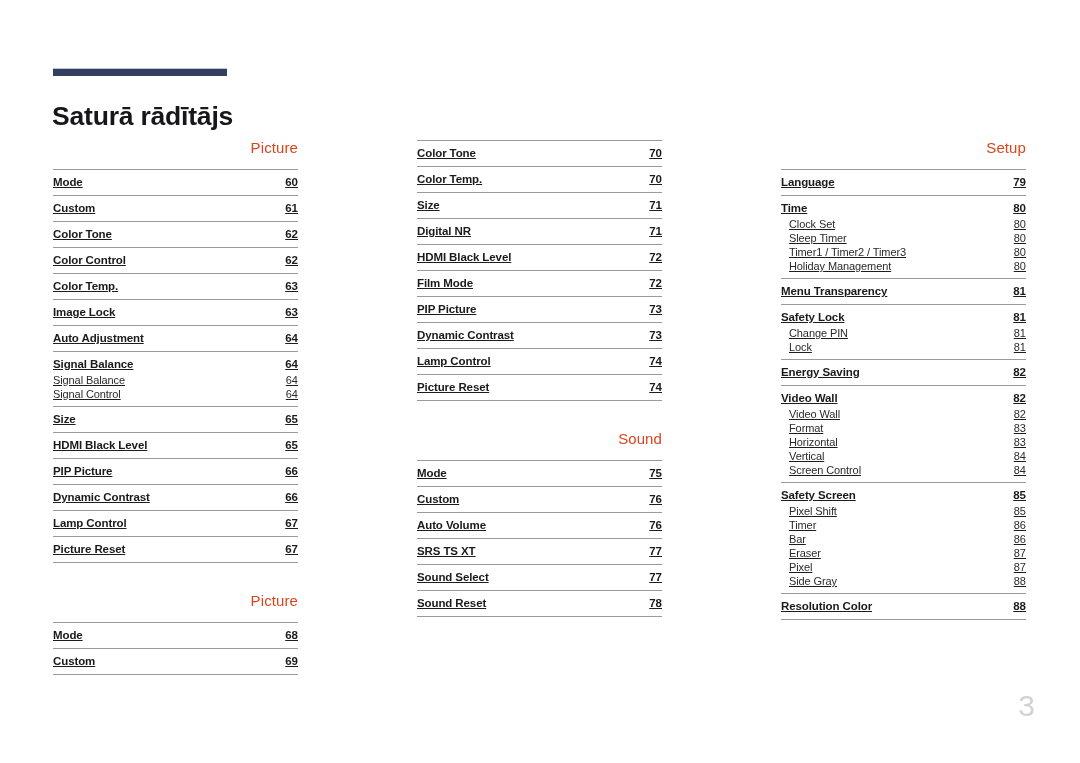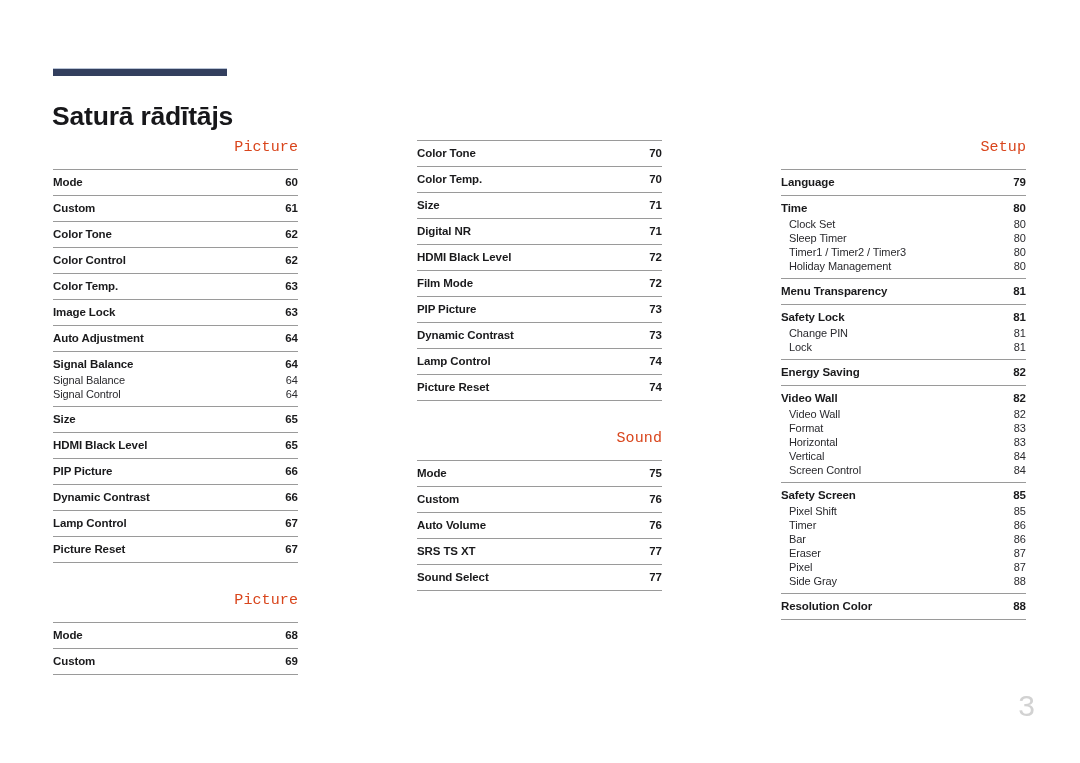--- a/index.html
+++ b/index.html
@@ -56,29 +56,29 @@
   .section { margin: 0; }
 
   .section-title {
     color: #d9451c;
     font-size: 15px;
     font-weight: normal;
     letter-spacing: 0.1px;
     line-height: 1;
     padding-bottom: 0;
     margin: 0 0 14px 0;
-    font-family: Liberation Mono, monospace;
   }
 
   .entries { border-top: 1px solid #9a9a9a; }
 
   .row {
     display: flex;
     align-items: baseline;
     justify-content: space-between;
+    text-decoration: underline;
   }
 
   
   .row.main {
     border-bottom: 1px solid #9a9a9a;
     padding: 6px 0 6px 0;
     min-height: 13px;
   }
   .row.main .label {
     font-size: 11.5px;
@@ -285,20 +285,24 @@
             <span class="page">76</span>
           </div>
           <div class="row main">
             <span class="label">SRS TS XT</span>
             <span class="page">77</span>
           </div>
           <div class="row main">
             <span class="label">Sound Select</span>
             <span class="page">77</span>
           </div>
+          <div class="row main">
+            <span class="label">Sound Reset</span>
+            <span class="page">78</span>
+          </div>
         </div>
       </div>
     </div>
   <div class="col col-3">
       <div class="section">
         <div class="section-title">Setup</div>
         <div class="entries">
           <div class="row main">
             <span class="label">Language</span>
             <span class="page">79</span>

